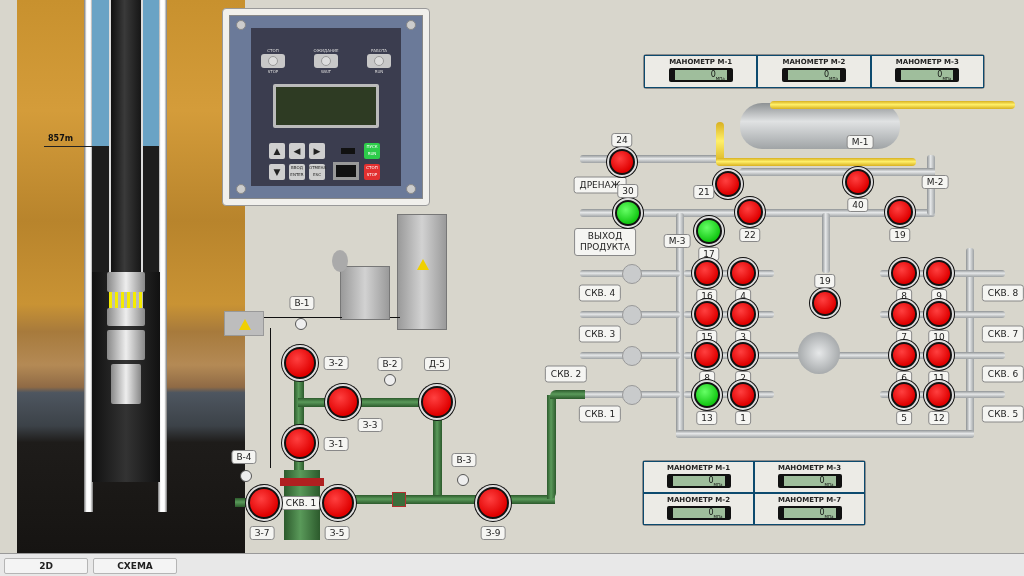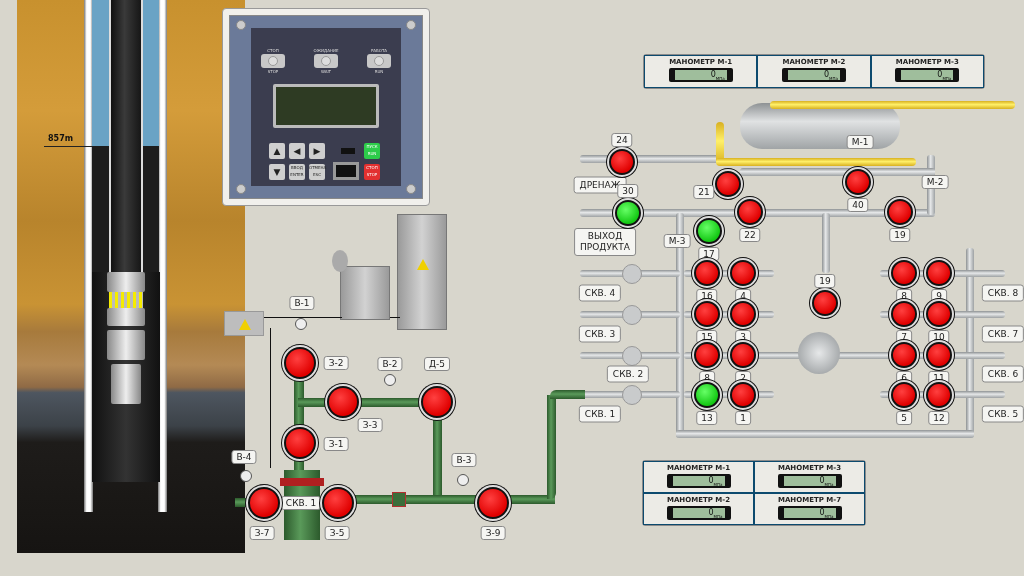--- a/index.html
+++ b/index.html
@@ -302,21 +302,21 @@
 
   <div class="tag lg" style="left:600px;top:185px">ДРЕНАЖ</div>
   <div class="tag lg" style="left:605px;top:242px;white-space:pre-line">ВЫХОД
 ПРОДУКТА</div>
   <div class="tag" style="left:860px;top:142px">М-1</div>
   <div class="tag" style="left:935px;top:182px">М-2</div>
   <div class="tag" style="left:677px;top:241px">М-3</div>
 
   <div class="tag lg" style="left:600px;top:293px">СКВ. 4</div>
   <div class="tag lg" style="left:600px;top:334px">СКВ. 3</div>
-  <div class="tag lg" style="left:628px;top:374px">СКВ. 2</div>
+  <div class="tag lg" style="left:566px;top:374px">СКВ. 2</div>
   <div class="tag lg" style="left:600px;top:414px">СКВ. 1</div>
   <div class="tag lg" style="left:1003px;top:293px">СКВ. 8</div>
   <div class="tag lg" style="left:1003px;top:334px">СКВ. 7</div>
   <div class="tag lg" style="left:1003px;top:374px">СКВ. 6</div>
   <div class="tag lg" style="left:1003px;top:414px">СКВ. 5</div>
 
   <div id="manifold-valves">
       <div class="valve" style="left: 622px; top: 162px;">
         <i></i>
       </div>
@@ -408,13 +408,17 @@
       <div class="valve" style="left: 904px; top: 395px;">
         <i></i>
       </div>
       <div class="tag" style="left: 904px; top: 418px;">5</div>
       <div class="valve" style="left: 939px; top: 395px;">
         <i></i>
       </div>
       <div class="tag" style="left: 939px; top: 418px;">12</div>
     </div>
 
+  <div id="bottombar">
+    <div class="tab-btn" style="left:4px;width:84px">2D</div>
+    <div class="tab-btn" style="left:93px;width:84px">СХЕМА</div>
+  </div>
 </div>
 
 </body></html>

